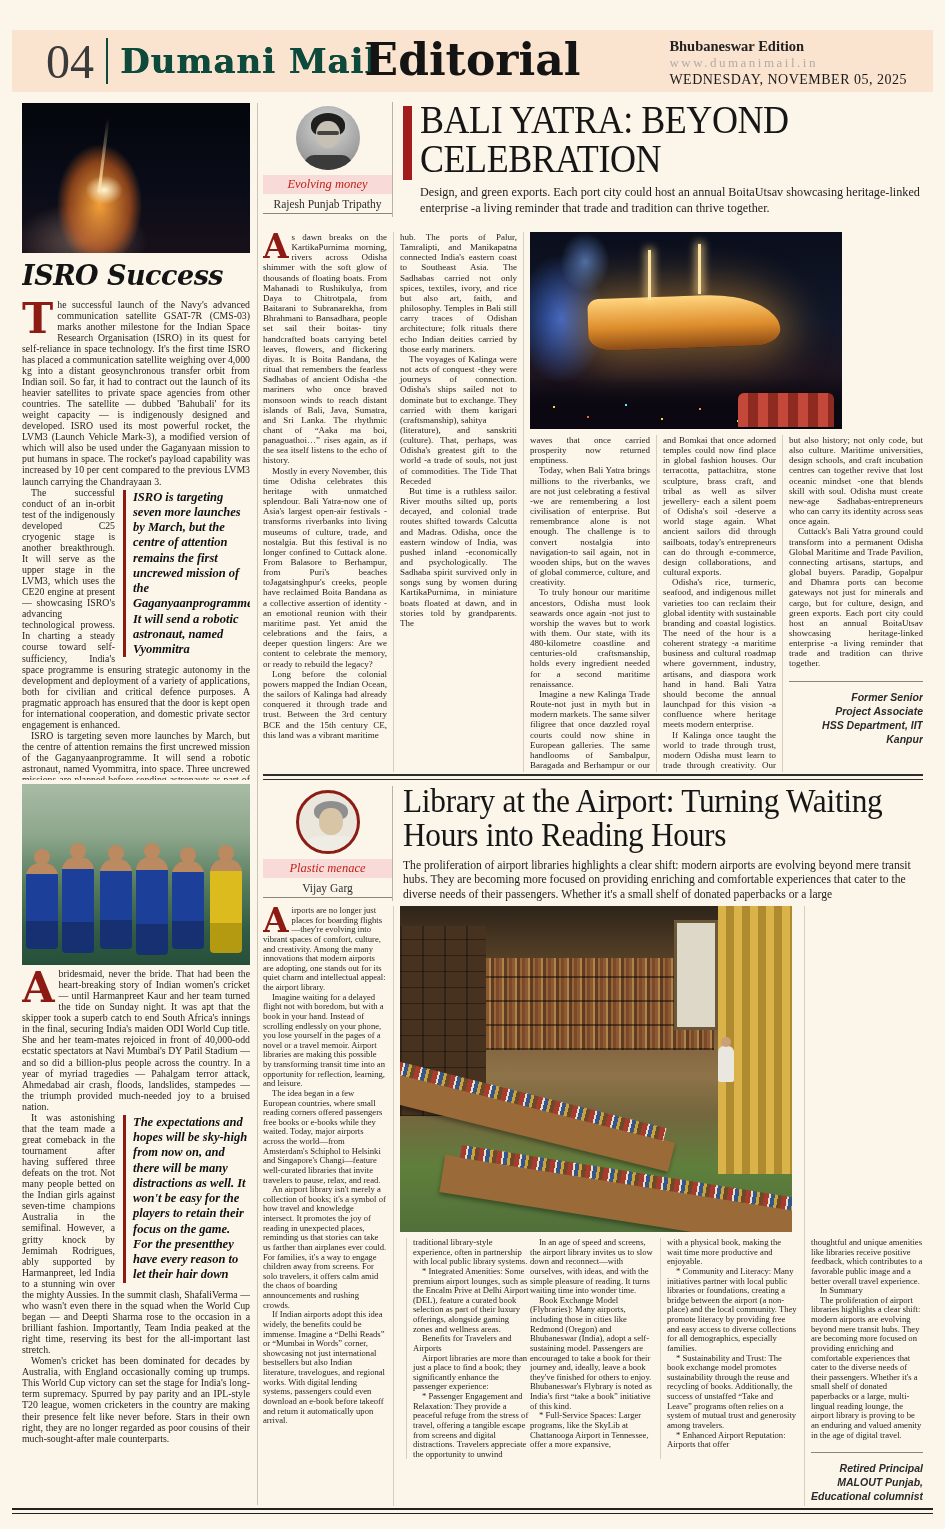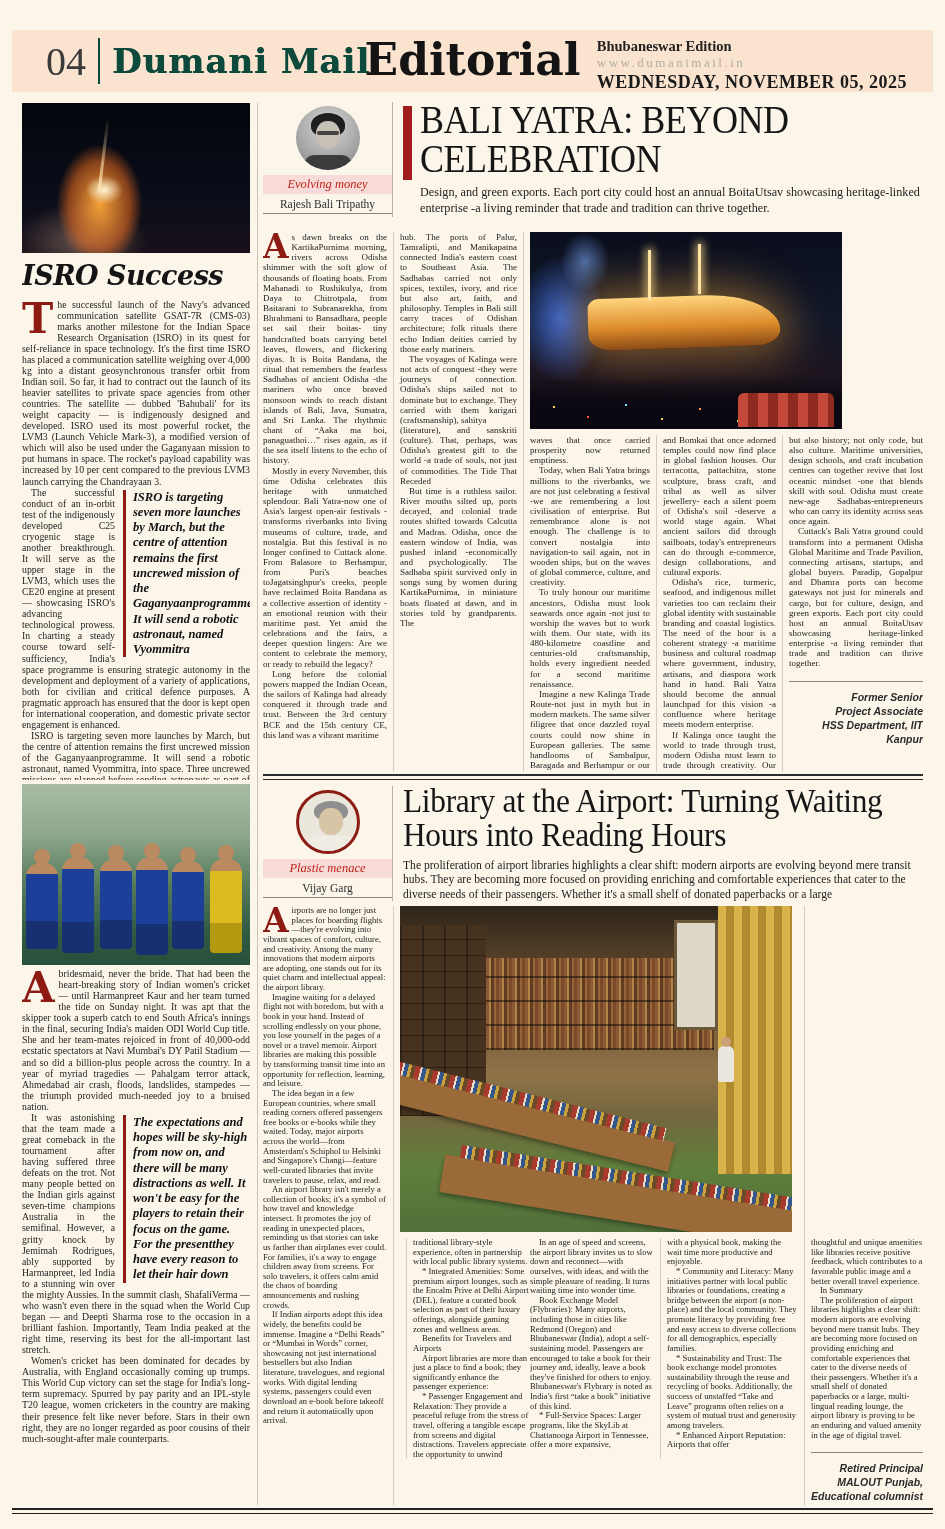--- a/index.html
+++ b/index.html
@@ -6,30 +6,30 @@
   html,body { width:945px; height:1529px; }
   body {
     position:relative; overflow:hidden;
     background:#fbf5ea;
     font-family:"Liberation Serif", serif;
     color:#1e1e1e;
   }
   
   .topbar { position:absolute; left:12px; top:30px; width:921px; height:62px;
     background:#fae3cf; display:flex; align-items:center; }
-  .pagenum { font-size:40px; color:#3a3a3a; margin-left:34px; font-family:"Liberation Serif",serif; }
+  .pagenum { font-size:48px; color:#3a3a3a; margin-left:34px; font-family:"Liberation Serif",serif; }
   .greenbar { width:2px; height:46px; background:#0d4a3c; margin:0 12px; }
   .masthead { font-family:"DejaVu Serif",serif; font-weight:bold; font-size:34px;
     color:#0d4a3c; letter-spacing:1px; text-shadow:0.5px 0 #0d4a3c; }
   .section-title { position:absolute; left:50%; transform:translateX(-50%); top:4px;
     font-family:"DejaVu Serif",serif; font-weight:bold; font-size:44px; color:#141414; }
   .edition-block { position:absolute; right:26px; top:7px; line-height:1.25; }
   .edition { font-weight:bold; font-size:14.5px; color:#222; }
   .website { font-size:13px; color:#b2ada4; letter-spacing:2.5px; }
-  .date { font-weight:bold; font-size:18px; color:#1a1a1a; letter-spacing:0.5px; }
+  .date { font-weight:normal; font-size:14px; color:#1a1a1a; letter-spacing:0.5px; }
 
   
   p { margin:0; }
   .paras p { text-indent:9px; }
   .paras.cont p:first-child { text-indent:0; }
   .lead { text-indent:0; }
   .dropcap { float:left; font-family:"DejaVu Serif",serif; font-weight:bold;
     font-size:42px; line-height:33px; color:#8d1b14; padding:3px 4px 0 0; }
   .dropcap.sm { font-size:33px; line-height:26px; padding:2px 3px 0 0; }
   .sig { margin-top:12px; border-top:1px solid #8a8578; padding-top:8px; text-align:right;
@@ -239,21 +239,21 @@
 
 <section class="bali-head">
   <div class="byline-card">
     <div class="headshot">
       <div class="torso"></div>
         <div class="hair"></div>
         <div class="face"></div>
         <div class="glasses"></div>
     </div>
     <div class="kicker">Evolving money</div>
-    <div class="author">Rajesh Bali Tripathy</div>
+    <div class="author">Rajesh Punjab Tripathy</div>
   </div>
   <div class="bali-hwrap">
     <div class="redbar"></div>
     <h1>BALI YATRA: BEYOND CELEBRATION</h1>
     <p class="standfirst">Design, and green exports. Each port city could host an annual BoitaUtsav showcasing heritage-linked enterprise -a living reminder that trade and tradition can thrive together.</p>
   </div>
 </section>
 
 <section class="bali-body">
   <div class="bcol">

